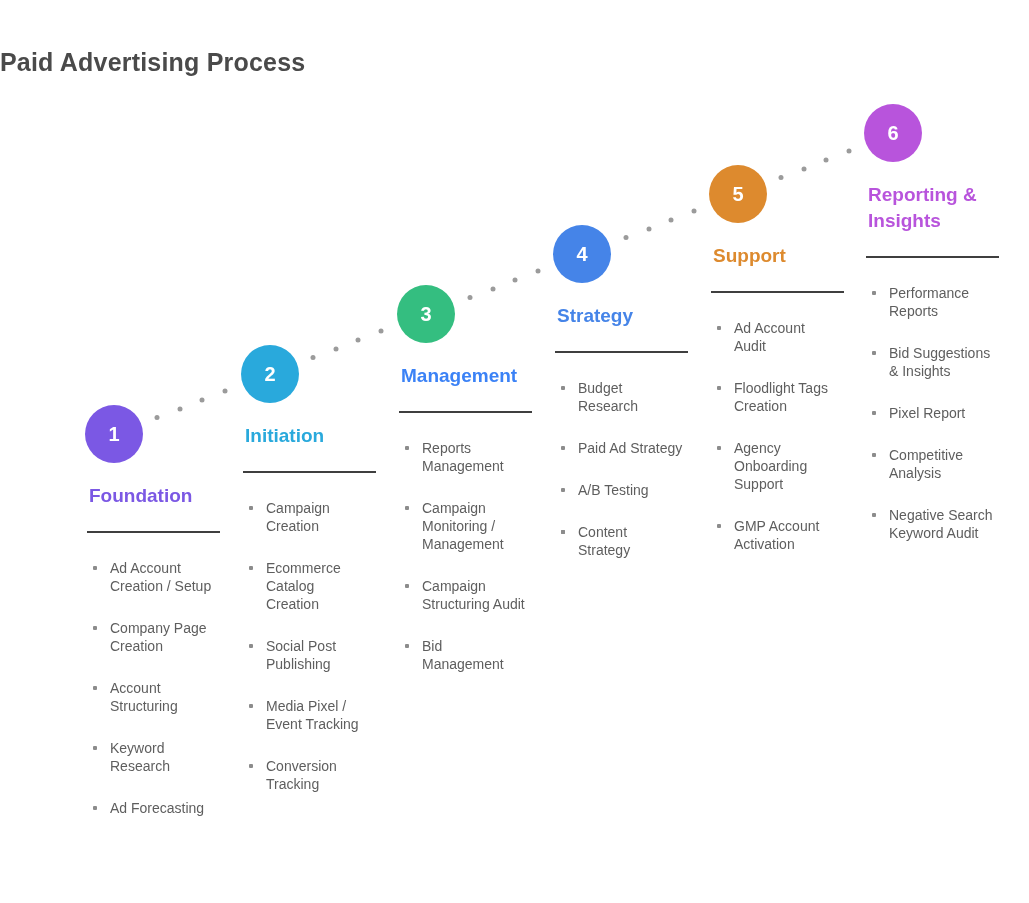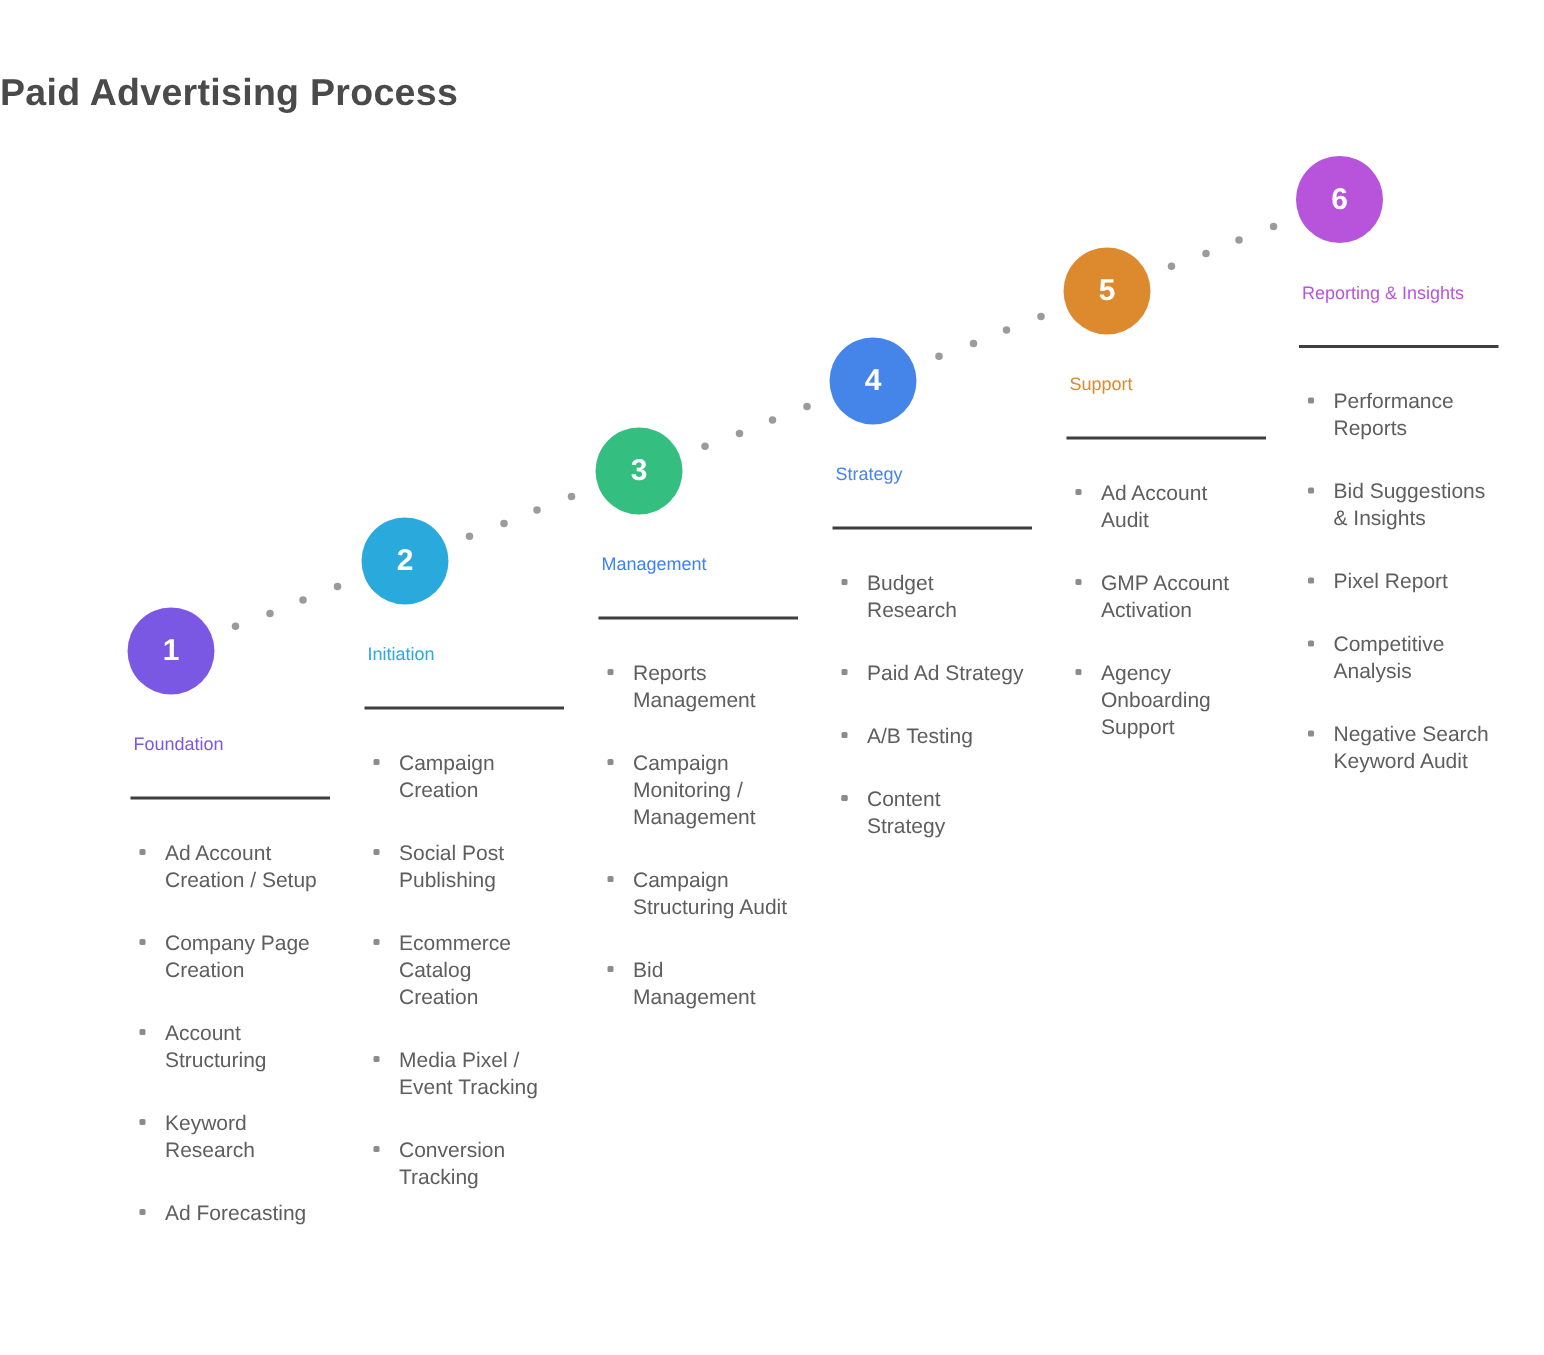--- a/index.html
+++ b/index.html
@@ -39,23 +39,23 @@
   .circle {
     width: 58px; height: 58px;
     border-radius: 50%;
     display: flex; align-items: center; justify-content: center;
     color: #ffffff;
     font-size: 20px;
     font-weight: bold;
   }
   .step-title {
     margin: 20px 0 0 4px;
-    font-size: 12px;
+    font-size: 19px;
     line-height: 26px;
-    font-weight: normal;
+    font-weight: bold;
   }
   .step-line {
     margin: 22px 0 0 2px;
     width: 133px;
     height: 0;
     border-top: 2px solid #3F3F3F;
   }
   .step-items {
     list-style: none;
     margin: 26px 0 0 0;
@@ -122,22 +122,22 @@
       <li><span class="bullet"></span><span>Ad Forecasting</span></li>
     </ul>
   </section>
 
   <section class="step s2">
     <div class="circle" style="background-color: rgb(41, 169, 220);">2</div>
     <h2 class="step-title" style="color: rgb(41, 169, 220);">Initiation</h2>
     <div class="step-line"></div>
     <ul class="step-items">
       <li><span class="bullet"></span><span>Campaign Creation</span></li>
+      <li><span class="bullet"></span><span>Ecommerce Catalog Creation</span></li>
       <li><span class="bullet"></span><span>Social Post Publishing</span></li>
-      <li><span class="bullet"></span><span>Ecommerce Catalog Creation</span></li>
       <li><span class="bullet"></span><span>Media Pixel / Event Tracking</span></li>
       <li><span class="bullet"></span><span>Conversion Tracking</span></li>
     </ul>
   </section>
 
   <section class="step s3">
     <div class="circle" style="background-color: rgb(52, 190, 128);">3</div>
     <h2 class="step-title" style="color: #3b82f6;">Management</h2>
     <div class="step-line"></div>
     <ul class="step-items">
@@ -160,22 +160,23 @@
       <li><span class="bullet"></span><span>Content Strategy</span></li>
     </ul>
   </section>
 
   <section class="step s5">
     <div class="circle" style="background-color: rgb(221, 138, 46);">5</div>
     <h2 class="step-title" style="color: rgb(221, 138, 46);">Support</h2>
     <div class="step-line"></div>
     <ul class="step-items">
       <li><span class="bullet"></span><span>Ad Account Audit</span></li>
+      <li><span class="bullet"></span><span>Floodlight Tags Creation</span></li>
+      <li><span class="bullet"></span><span>Agency Onboarding Support</span></li>
       <li><span class="bullet"></span><span>GMP Account Activation</span></li>
-      <li><span class="bullet"></span><span>Agency Onboarding Support</span></li>
     </ul>
   </section>
 
   <section class="step s6">
     <div class="circle" style="background-color: rgb(184, 84, 220);">6</div>
     <h2 class="step-title" style="color: rgb(184, 84, 220);">Reporting &amp; Insights</h2>
     <div class="step-line"></div>
     <ul class="step-items">
       <li><span class="bullet"></span><span>Performance Reports</span></li>
       <li><span class="bullet"></span><span>Bid Suggestions &amp; Insights</span></li>

